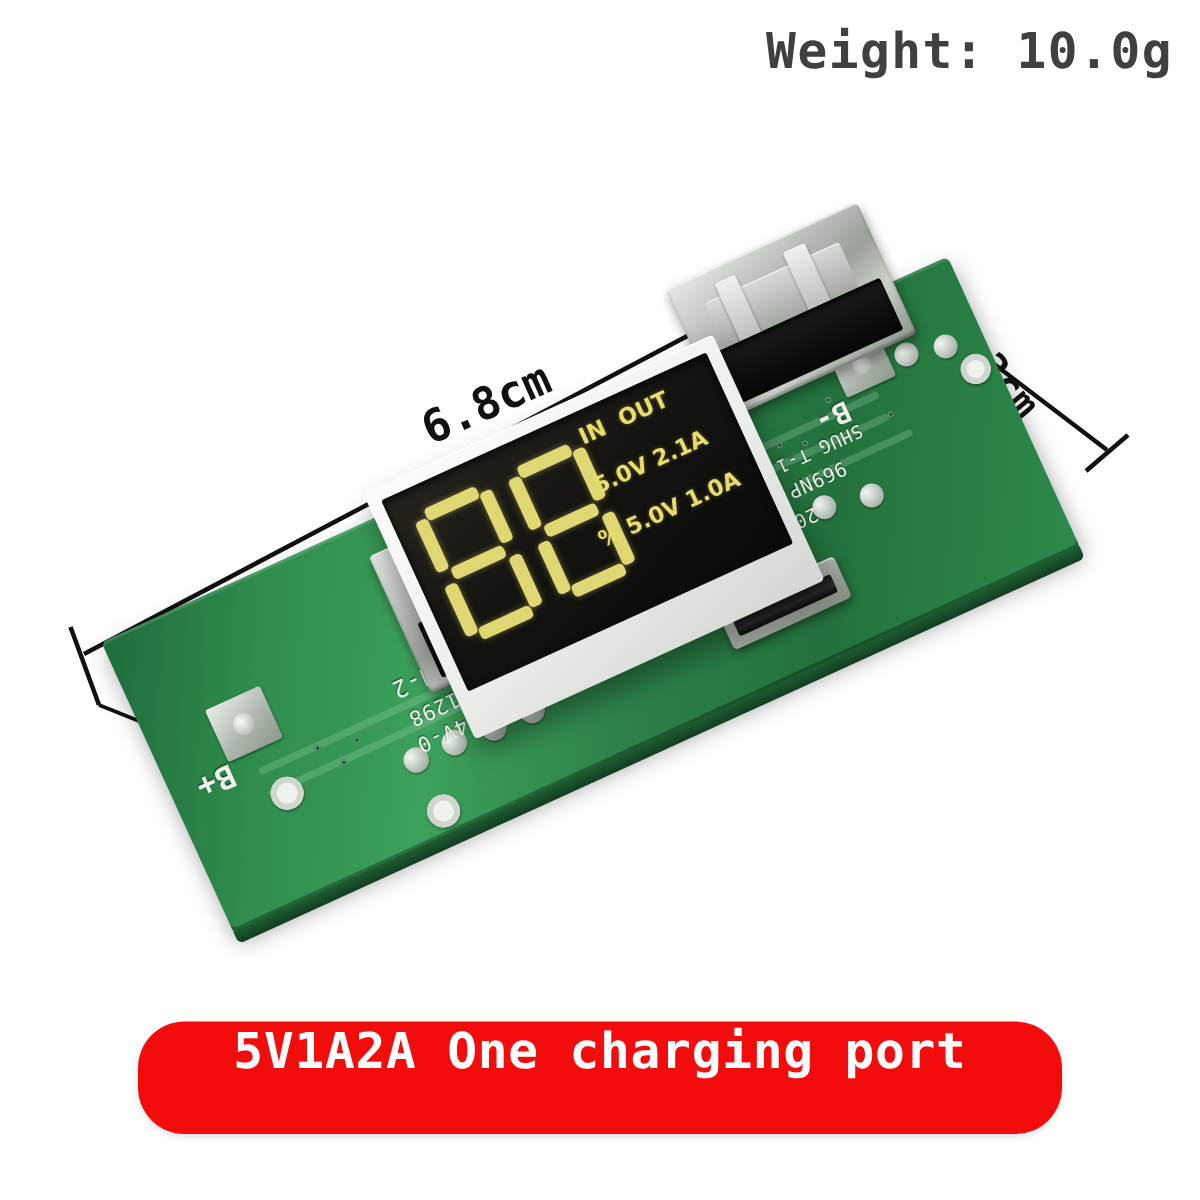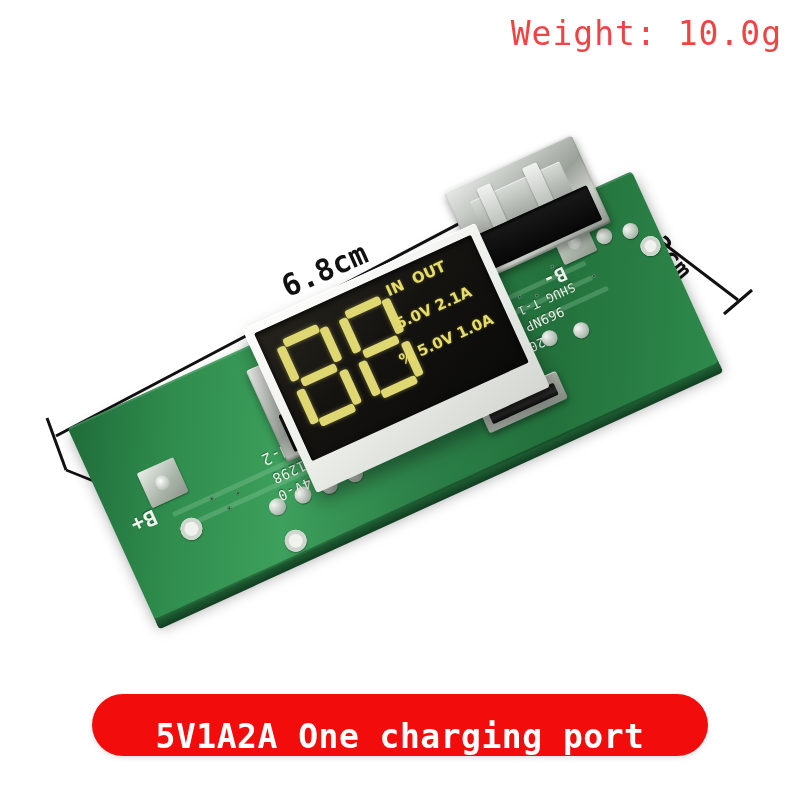--- a/index.html
+++ b/index.html
@@ -11,23 +11,23 @@
     position:relative;
   }
   .stage{position:absolute;inset:0;}
 
   
   .weight-label{
     position:absolute;
     top:14px; right:18px;
     font-family:"DejaVu Sans Mono", monospace;
     font-size:33px;
-    font-weight:normal;
+    font-weight:bold;
     letter-spacing:1px;
-    color:#ef4444;
+    color:#404040;
     white-space:pre;
   }
 
   
   .dims{position:absolute;inset:0;pointer-events:none;}
   .dim-text{
     position:absolute;
     font-family:"DejaVu Sans Mono", monospace;
     font-weight:bold;
     color:#111;
@@ -196,24 +196,24 @@
   .seg-d{left:9px;bottom:0;right:9px;}
   .seg-e{left:0;bottom:6px;height:37px;}
   .seg-f{left:0;top:6px;height:37px;}
   .seg-c{right:0;bottom:6px;height:37px;}
   .seg-g{left:9px;top:43px;right:9px;}
 
   
   .banner{
     position:absolute;
     left:92px; bottom:44px;
-    width:616px; height:62px;
+    width:616px; height:75px;
     background:#f30c0c;
     border-radius:31px;
-    display:flex;align-items:flex-end;justify-content:center;
+    display:flex;align-items:flex-start;justify-content:center;
     box-shadow:0 2px 5px rgba(0,0,0,.12);
   }
   .banner-text{
     color:#ffffff;
     font-family:"DejaVu Sans Mono", monospace;
     font-size:33px;
     font-weight:bold;
     letter-spacing:.5px;
     white-space:pre;
   }

